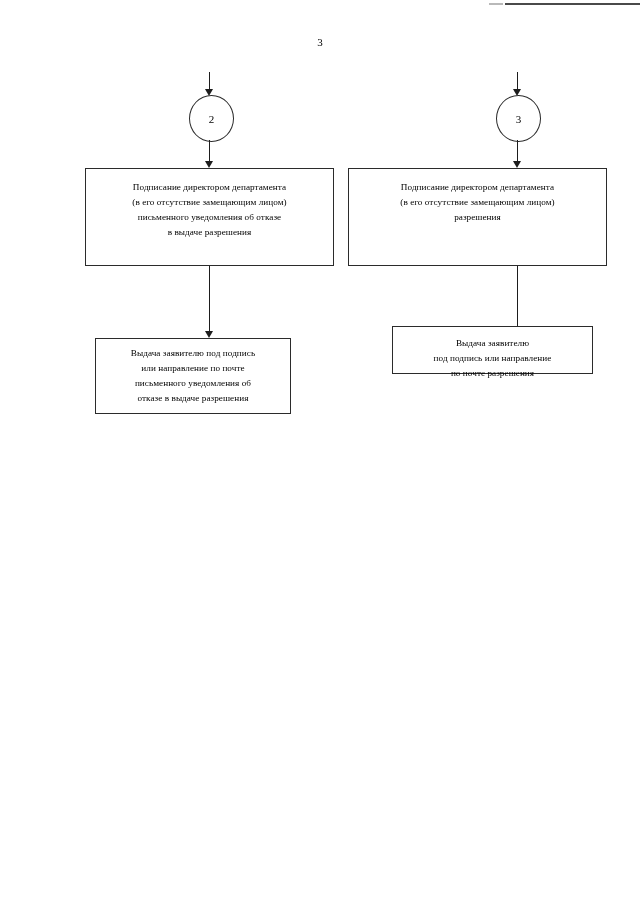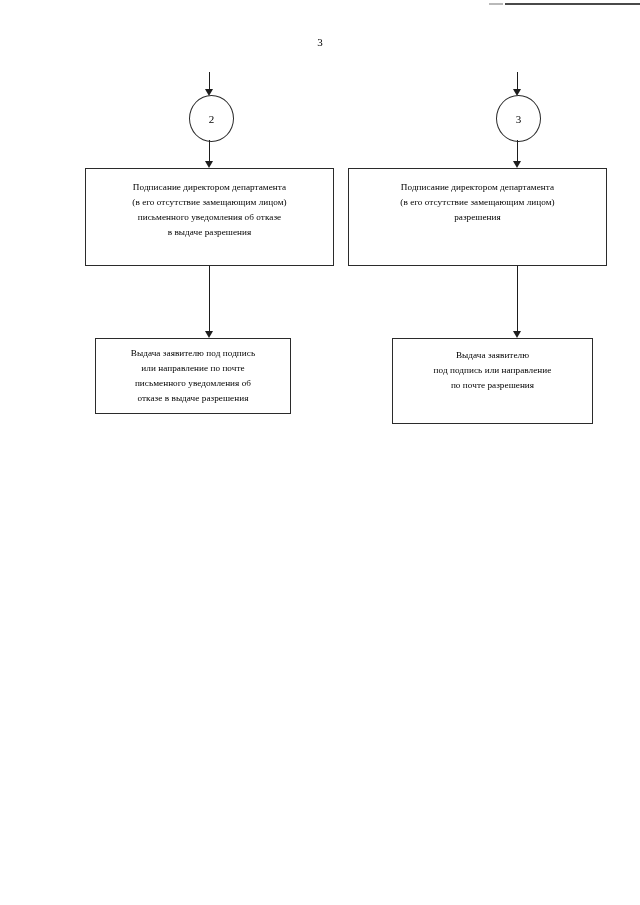--- a/index.html
+++ b/index.html
@@ -96,21 +96,21 @@
     letter-spacing: 0.05px;
     white-space: pre-line;
     padding: 0 6px;
   }
   .proc-box.top-left   { left: 85px;  top: 168px; width: 249px; height: 98px; }
   .proc-box.top-left .box-text   { padding-top: 11px; }
   .proc-box.top-right  { left: 348px; top: 168px; width: 259px; height: 98px; }
   .proc-box.top-right .box-text  { padding-top: 11px; }
   .proc-box.bottom-left  { left: 95px;  top: 338px; width: 196px; height: 76px; }
   .proc-box.bottom-left .box-text  { padding-top: 7px; }
-  .proc-box.bottom-right { left: 392px; top: 338px; width: 201px; height: 86px; }
+  .proc-box.bottom-right { left: 392px; top: 326px; width: 201px; height: 48px; }
   .proc-box.bottom-right .box-text { padding-top: 9px; }
 </style>
 </head>
 <body>
 
 <div id="page">
 
   <div class="scan-rule-faint"></div>
   <div class="scan-rule"></div>
 

